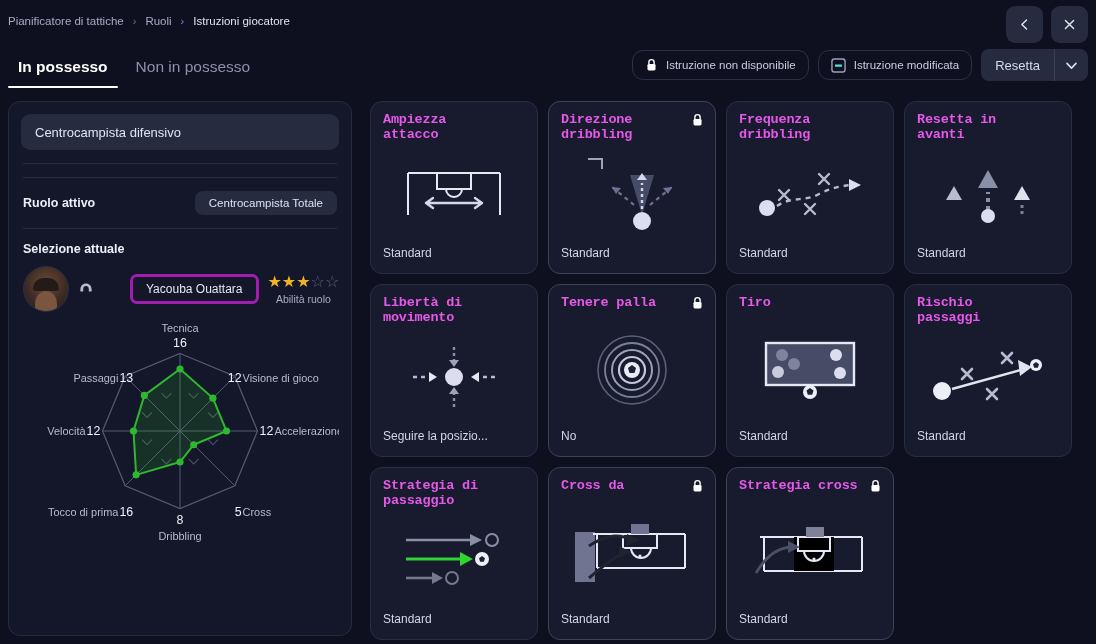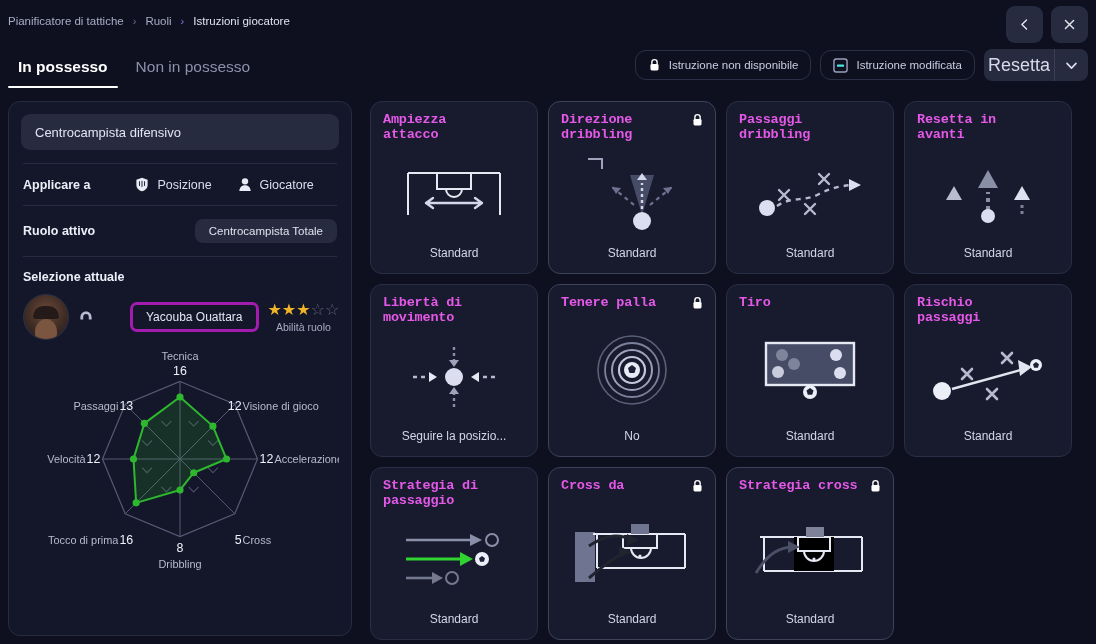--- a/index.html
+++ b/index.html
@@ -45,22 +45,22 @@
 
   
   .legend { position: absolute; right: 8px; top: 49px; display: flex; align-items: center; gap: 9px; }
   .legend-chip {
     height: 30px; display: flex; align-items: center; gap: 8px;
     padding: 0 12px; border: 1px solid #2c3046; border-radius: 11px;
     font-size: 11.5px; color: #c9ccdf; background: transparent;
   }
   .reset-group { display: flex; height: 32px; border-radius: 8px; overflow: hidden; background: #272b40; }
   .reset-btn {
-    padding: 0 4px; display: flex; align-items: center; background: none; border: none;
-    color: #d8dae9; font-size: 18px; cursor: pointer; font-family: "Liberation Sans", sans-serif;
+    padding: 0 14px; display: flex; align-items: center; background: none; border: none;
+    color: #d8dae9; font-size: 13px; cursor: pointer; font-family: "Liberation Sans", sans-serif;
   }
   .reset-caret {
     width: 34px; display: flex; align-items: center; justify-content: center;
     border-left: 1px solid #3a3f58; cursor: pointer; color: #d8dae9;
   }
 
   
   .left-panel {
     position: absolute; left: 8px; top: 101px; width: 344px; height: 535px;
     background: #141729; border: 1px solid #272b40; border-radius: 12px;
@@ -124,21 +124,21 @@
     padding: 11px 12px 10px; position: relative;
     display: flex; flex-direction: column; cursor: pointer;
   }
   .card.locked { border-color: #3d4259; }
   .card-title {
     font-size: 13.5px; font-weight: bold; color: #e558e8;
     letter-spacing: -0.2px; line-height: 1.1; padding-right: 16px; font-family: Liberation Mono, monospace;
   }
   .lock-badge { position: absolute; right: 11px; top: 11px; }
   .card-art { flex: 1; display: flex; align-items: center; justify-content: center; }
-  .card-value { text-align: center; font-size: 12px; color: #d3d6e6; padding-bottom: 3px; }
+  .card-value { text-align: left; font-size: 12px; color: #d3d6e6; padding-bottom: 3px; }
   .card.empty { background: none; border: none; cursor: default; }
 </style>
 </head>
 <body>
 
 <div id="app">
 
   <div class="breadcrumb">
     <span class="bc-item">Pianificatore di tattiche</span>
     <span class="bc-sep">›</span>
@@ -191,39 +191,20 @@
   </div>
 
   <div class="left-panel">
 
     <div class="role-select">
       <span>Centrocampista difensivo</span>
     </div>
 
     <div class="divider"></div>
 
-    <div class="row">
-      <span class="row-label">Applicare a</span>
-      <div class="apply-opts">
-        <div class="apply-opt">
-          <svg width="14" height="15" viewBox="0 0 14 16">
-            <path d="M7 0.8 L13 3 V8.2 C13 12 10.3 14.4 7 15.3 C3.7 14.4 1 12 1 8.2 V3 Z" fill="#e9ebf6"></path>
-            <path d="M4.3 4.6 V9.5 M7 4.2 V10.6 M9.7 4.6 V9.5" stroke="#141729" stroke-width="1"></path>
-          </svg>
-          <span>Posizione</span>
-        </div>
-        <div class="apply-opt">
-          <svg width="14" height="15" viewBox="0 0 14 16">
-            <circle cx="7" cy="4.6" r="3.4" fill="#e9ebf6"></circle>
-            <path d="M0.9 15 C1.4 10.6 4 8.9 7 8.9 C10 8.9 12.6 10.6 13.1 15 Z" fill="#e9ebf6"></path>
-          </svg>
-          <span>Giocatore</span>
-        </div>
-      </div>
-    </div>
 
     <div class="divider"></div>
 
     <div class="row">
       <span class="row-label">Ruolo attivo</span>
       <div class="active-role-chip">Centrocampista Totale</div>
     </div>
 
     <div class="divider"></div>
 
@@ -321,21 +302,21 @@
           <path d="M52 52 L30 34" stroke="#6d7290" stroke-width="2.2" stroke-dasharray="4 4"></path>
           <path d="M30 34 l9 1 l-5 6 Z" fill="#6d7290"></path>
           <path d="M68 52 L90 34" stroke="#6d7290" stroke-width="2.2" stroke-dasharray="4 4"></path>
           <path d="M90 34 l-9 1 l5 6 Z" fill="#6d7290"></path>
           <circle cx="60" cy="68" r="9" fill="#dcdef0"></circle>
           </svg>
         </div>
         <div class="card-value">Standard</div>
       </div>
       <div class="card">
-        <div class="card-title">Passaggi dribbling</div>
+        <div class="card-title">Frequenza dribbling</div>
         <div class="card-art">
           <svg width="106" height="52" viewBox="0 0 106 52">
             <circle cx="10" cy="40" r="8" fill="#dcdef0"></circle>
           <path d="M20 38 C34 28, 48 34, 62 26 C74 20, 84 18, 94 17" stroke="#b8bbd0" stroke-width="2.4" fill="none" stroke-dasharray="5 5"></path>
           <path d="M92 11 l12 6 l-12 6 Z" fill="#dcdef0"></path>
           <path d="M22 22 l10 10 M32 22 l-10 10" stroke="#b8bbd0" stroke-width="2.4" stroke-linecap="round"></path>
           <path d="M48 36 l10 10 M58 36 l-10 10" stroke="#b8bbd0" stroke-width="2.4" stroke-linecap="round"></path>
           <path d="M62 6 l10 10 M72 6 l-10 10" stroke="#b8bbd0" stroke-width="2.4" stroke-linecap="round"></path>
           </svg>
         </div>

